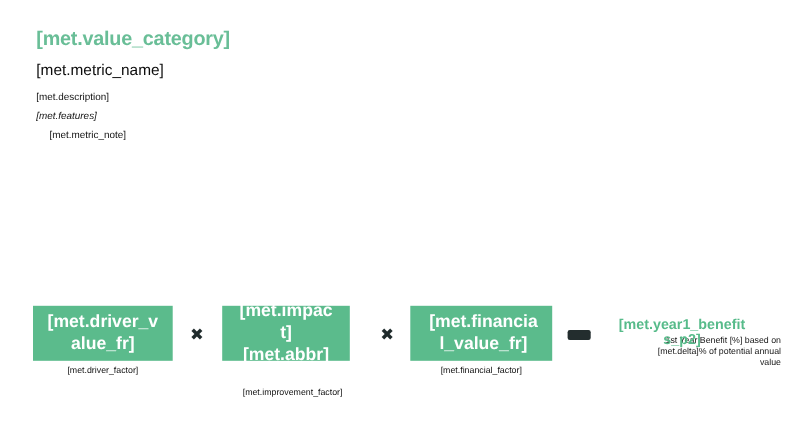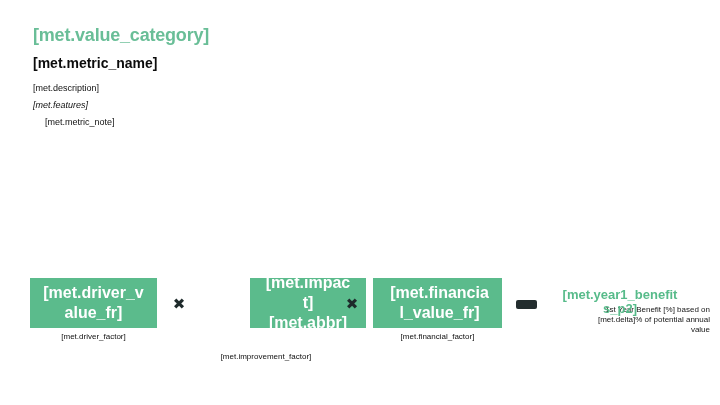--- a/index.html
+++ b/index.html
@@ -23,21 +23,21 @@
     font-size: 18px;
     font-weight: bold;
     color: #69be97;
     letter-spacing: -0.2px;
   }
   .metric-name {
     position: absolute;
     left: 33px;
     top: 55px;
     font-size: 14px;
-    font-weight: bold;
+    font-weight: normal;
     color: #0c0c0c;
   }
   .description {
     position: absolute;
     left: 33px;
     top: 83px;
     font-size: 9px;
     color: #111111;
   }
   .features {
@@ -69,21 +69,21 @@
     flex-direction: column;
     justify-content: center;
     text-align: center;
     box-sizing: border-box;
     padding: 0 12px;
     word-break: break-all;
     font-weight: bold;
   }
   .factor-box .box-line { display: block; }
   #box-driver    { left: 30px;  width: 127px; }
-  #box-impact    { left: 202px; width: 116px; margin-left: 48px; }
+  #box-impact    { left: 202px; width: 116px; }
   #box-financial { left: 373px; width: 129px; padding-left: 16px; }
 
   .box-caption {
     position: absolute;
     top: 332px;
     font-size: 8px;
     color: #101010;
     text-align: center;
   }
   #caption-driver    { left: 20px;  width: 147px; }

